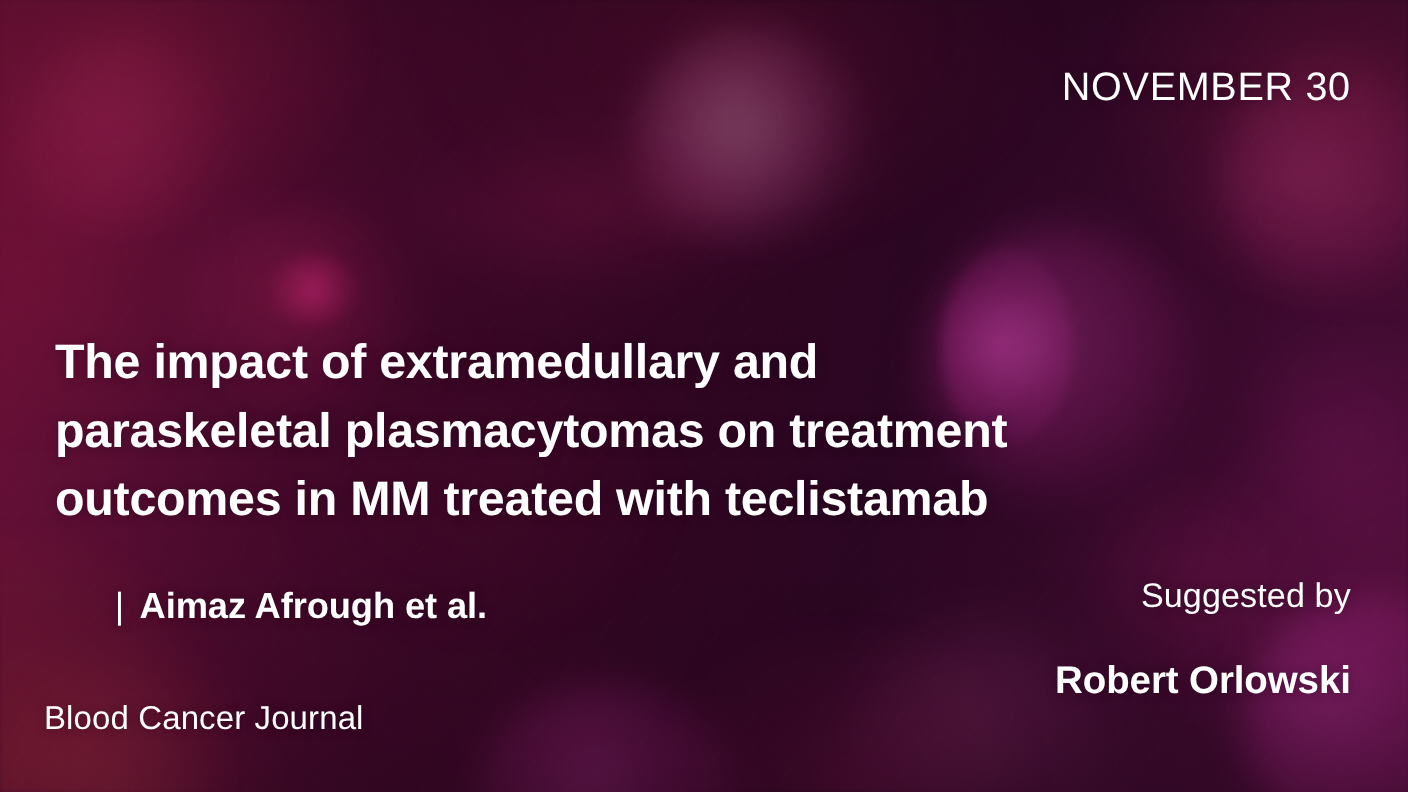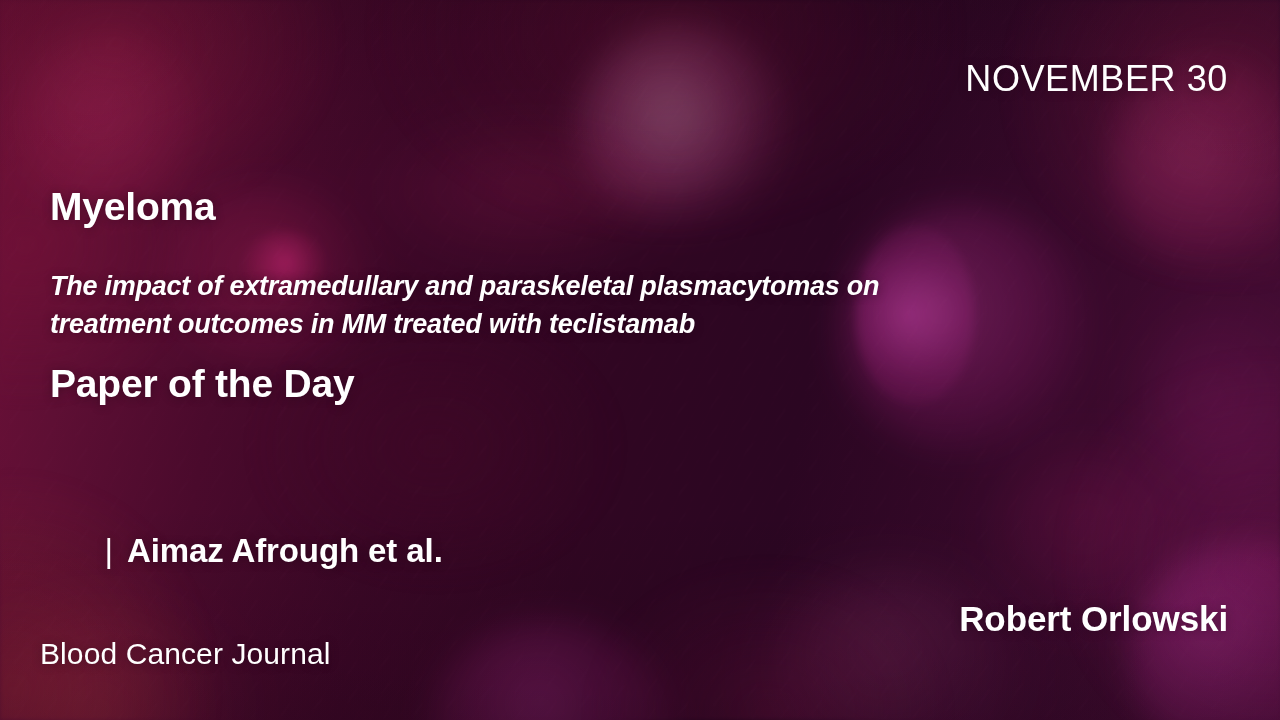--- a/index.html
+++ b/index.html
@@ -151,27 +151,26 @@
     top: 58px;
     font-size: 36px;
     font-weight: 400;
     letter-spacing: 0.6px;
   }
 
   
   .paper-title {
     position: absolute;
     left: 50px;
-    top: 267px;
+    top: 299px;
     width: 940px;
-    font-size: 27px;
+    font-size: 44px;
     font-weight: bold;
     line-height: 1.41;
     letter-spacing: -0.25px;
-    font-style: italic;
   }
 
   
   .authors {
     position: absolute;
     left: 50px;
     top: 494px;
     font-size: 33px;
     font-weight: bold;
     letter-spacing: -0.1px;
@@ -202,21 +201,20 @@
     font-size: 31px;
     font-weight: 400;
     line-height: 1.22;
     letter-spacing: 0.1px;
   }
   .suggested-name {
     font-size: 35px;
     font-weight: bold;
     line-height: 1.24;
     letter-spacing: -0.1px;
-    margin-top: 16px;
   }
 </style>
 </head>
 <body>
 
 <div id="slide">
 
   <div class="bg-layer bg-base"></div>
   <div class="bg-layer bg-blobs"></div>
 
@@ -236,33 +234,30 @@
     <div class="cell soft   cell-d"></div>
     <div class="cell soft   cell-e"></div>
     <div class="cell softer cell-j"></div>
   </div>
 
   <div class="bg-layer bg-filaments"></div>
   <div class="bg-layer bg-darken"></div>
 
   <div class="content">
 
-    <div class="kicker txt">
-      <div>Myeloma</div>
-      <div>Paper of the Day</div>
-    </div>
 
     <div class="date txt">NOVEMBER 30</div>
 
     <div class="paper-title txt">The impact of extramedullary and paraskeletal plasmacytomas on treatment outcomes in MM treated with teclistamab</div>
 
     <div class="authors txt">
       <span class="bar">|</span><span>Aimaz Afrough et al.</span>
     </div>
 
     <div class="journal txt">Blood Cancer Journal</div>
 
     <div class="suggested txt">
+      <div class="suggested-label">Suggested by</div>
       <div class="suggested-name">Robert Orlowski</div>
     </div>
 
   </div>
 </div>
 
 </body></html>

